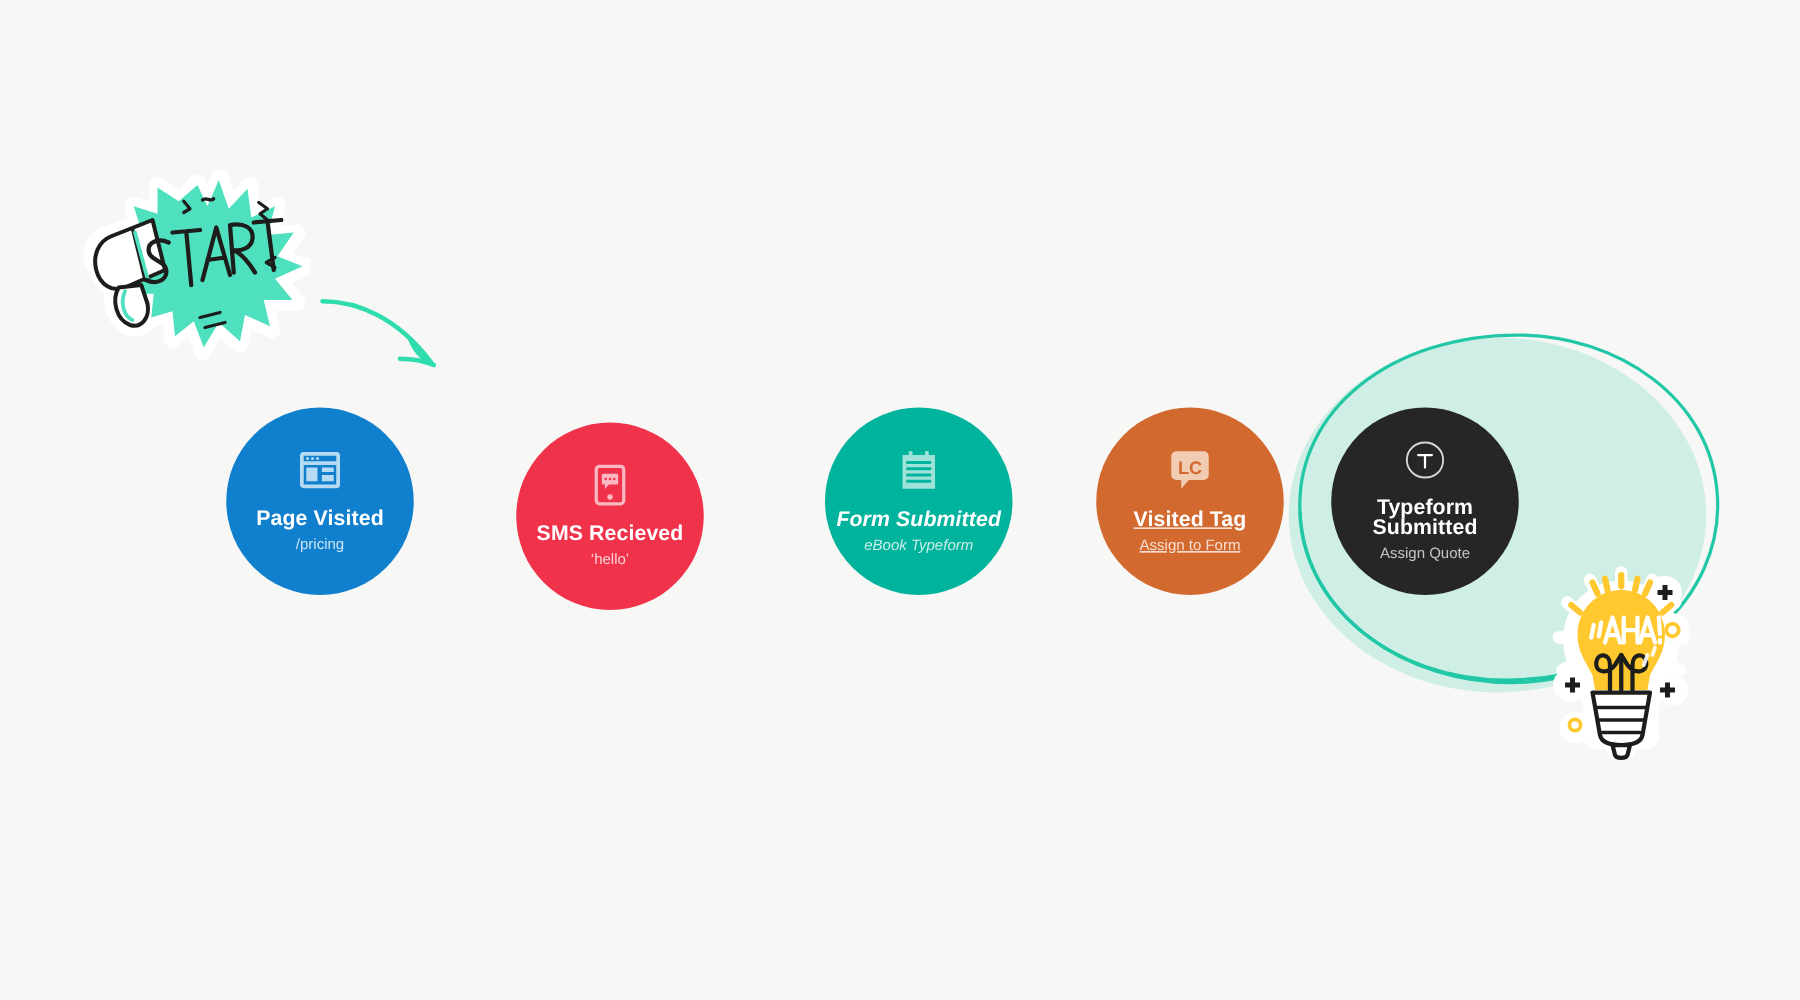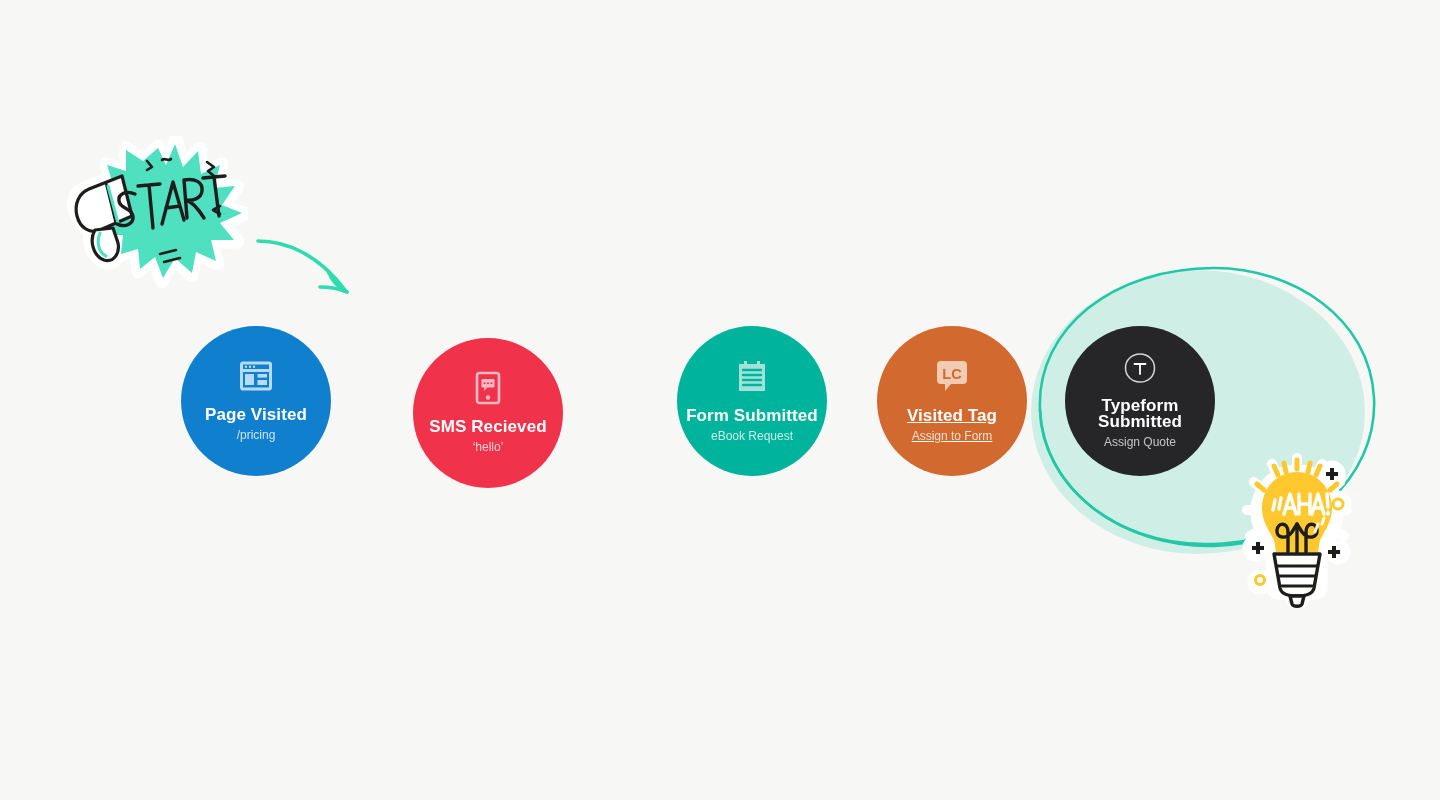--- a/index.html
+++ b/index.html
@@ -97,21 +97,21 @@
     font-size: 12px;
     font-weight: normal;
     line-height: 17px;
     margin-top: 4px;
     color: rgba(255,255,255,0.78);
   }
 
   
   .node-page-visited     { left: 181px;  top: 16px; width: 150px; height: 150px; }
   .node-sms-recieved     { left: 413px;  top: 28px; width: 150px; height: 150px; }
-  .node-form-submitted   { left: 677px;  top: 16px; width: 150px; height: 150px; }
+  .node-form-submitted   { left: 660px;  top: 16px; width: 150px; height: 150px; font-style: italic; }
   .node-livechat-tag     { left: 877px;  top: 16px; width: 150px; height: 150px; }
   .node-typeform         { left: 1065px; top: 16px; width: 150px; height: 150px; }
 
   .node-typeform .node-subtitle { color: rgba(255,255,255,0.72); }
 
   
   .aha-sticker {
     position: absolute;
     left: 1242px;
     top: 452px;
@@ -227,21 +227,21 @@
           <path d="M4 6 H9 V3 H12 V6 H22 V3 H25 V6 H30 V33 H4 Z" fill="#9FE2D9"></path>
           <g stroke="#00B39C" stroke-width="2.4" stroke-linecap="round">
             <path d="M8 12 H26"></path>
             <path d="M8 17 H26"></path>
             <path d="M8 22 H26"></path>
             <path d="M8 27 H26"></path>
           </g>
         </svg>
       </span>
       <span class="node-title">Form Submitted</span>
-      <span class="node-subtitle">eBook Request</span>
+      <span class="node-subtitle">eBook Typeform</span>
     </div>
 
     <div class="node node-livechat-tag" style="background:#D2692F;text-decoration:underline;">
       <span class="node-icon">
         <svg width="34" height="36" viewBox="0 0 34 36" xmlns="http://www.w3.org/2000/svg">
           <path d="M6 3 H28 A4 4 0 0 1 32 7 V22 A4 4 0 0 1 28 26 H16 L10 33 V26 H6 A4 4 0 0 1 2 22 V7 A4 4 0 0 1 6 3 Z" fill="#F2CBB3"></path>
           <text x="17" y="21" text-anchor="middle" font-family="'Liberation Sans', sans-serif" font-size="14.5" font-weight="bold" fill="#D2692F">LC</text>
         </svg>
       </span>
       <span class="node-title">Visited Tag</span>

